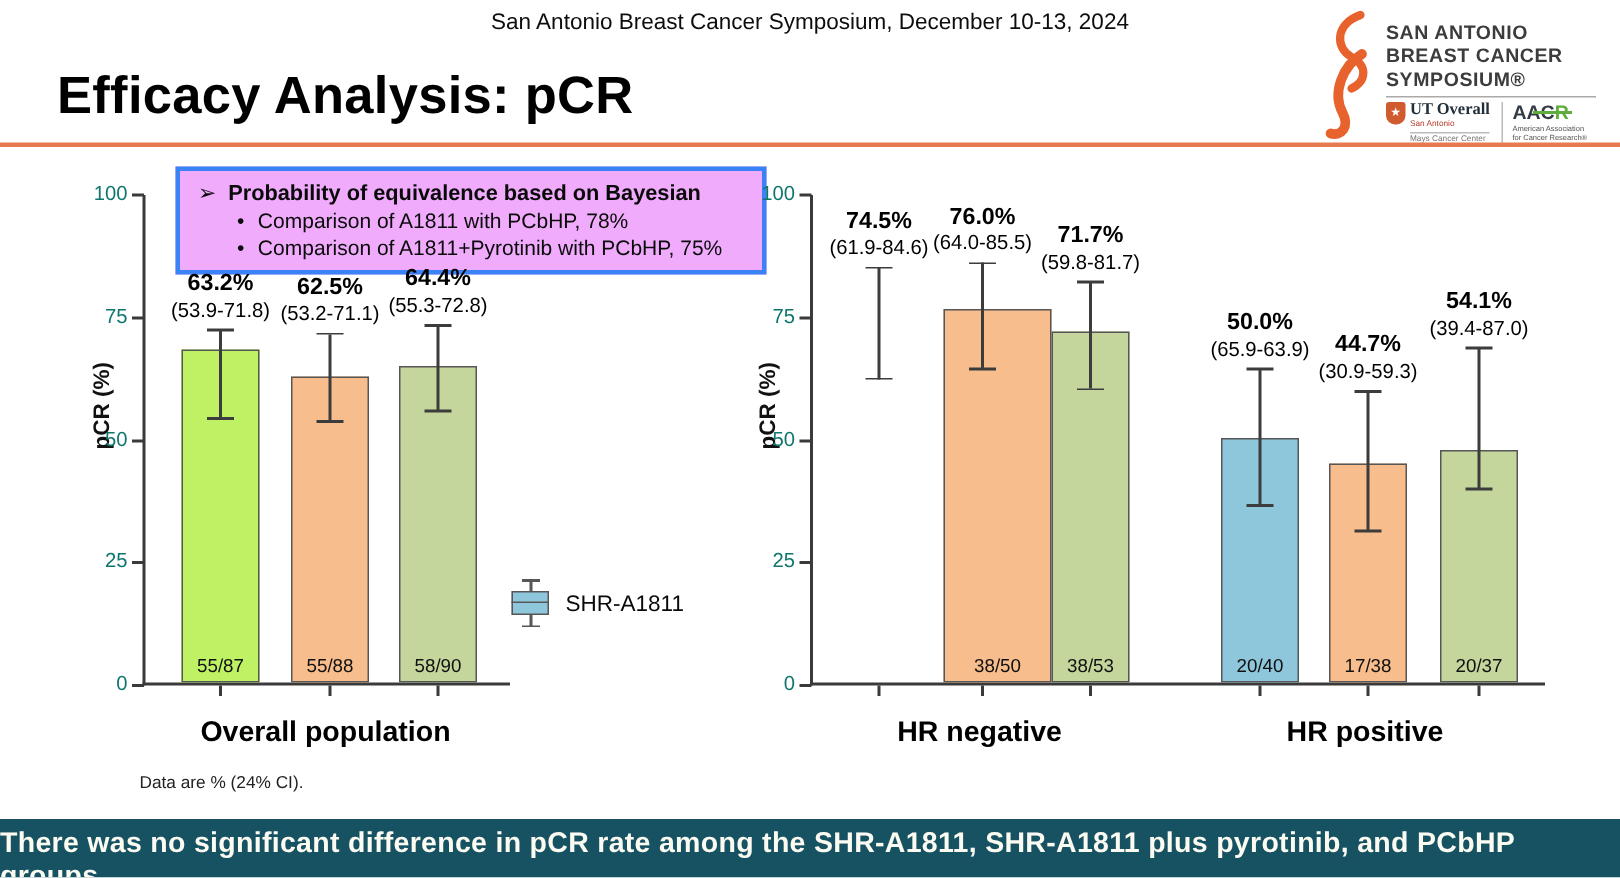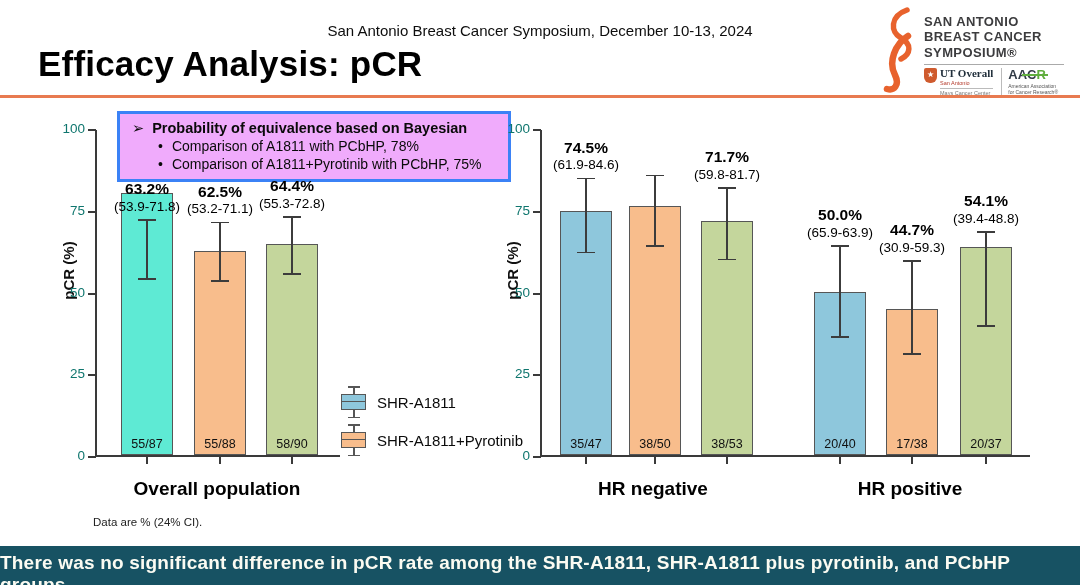--- a/index.html
+++ b/index.html
@@ -1,20 +1,20 @@
 <!DOCTYPE html>
 <html><head>
 <meta charset="utf-8">
 <style>
   * { margin:0; padding:0; box-sizing:border-box; }
   html,body { background:#fff; }
   body { font-family:"Liberation Sans", sans-serif; color:#111; }
   .slide { position:relative; width:1080px; height:585px; background:#fff; overflow:hidden; }
 
-  .top-line { position:absolute; top:22px; left:0; width:1080px; text-align:center; font-size:15px; color:#0d0d0d; }
+  .top-line { position:absolute; top:6px; left:0; width:1080px; text-align:center; font-size:15px; color:#0d0d0d; }
 
   
   .logo-block { position:absolute; top:6px; right:14px; width:186px; }
   .logo-row { display:flex; align-items:flex-start; }
   .ribbon { width:40px; height:88px; flex:0 0 auto; }
   .logo-text { margin-left:4px; margin-top:8px; }
   .logo-text div { font-size:13px; font-weight:bold; letter-spacing:.4px; color:#3c3c3e; line-height:1.18; }
   .logo-partners { display:flex; align-items:flex-start; gap:8px; margin-left:44px; margin-top:-30px; border-top:1px solid #aaa; padding-top:3px; width:140px; }
   .ut { display:flex; gap:3px; }
   .ut-shield { width:13px; height:15px; background:#cf5b2e; border-radius:2px 2px 6px 6px; color:#fff; font-size:8px; line-height:14px; text-align:center; flex:0 0 auto; }
@@ -126,21 +126,21 @@
       <div class="ytick-mark" style="top: 326px;"></div>
       <div class="ytick-label" style="top: 318px;">0</div>
       <div class="ytick-mark" style="top: 244.25px;"></div>
       <div class="ytick-label" style="top: 236.25px;">25</div>
       <div class="ytick-mark" style="top: 162.5px;"></div>
       <div class="ytick-label" style="top: 154.5px;">50</div>
       <div class="ytick-mark" style="top: 80.75px;"></div>
       <div class="ytick-label" style="top: 72.75px;">75</div>
       <div class="ytick-mark" style="top: -1px;"></div>
       <div class="ytick-label" style="top: -9px;">100</div>
-      <div class="bar" style="left: 24px; width: 52px; bottom: 0px; height: 262px; background: #5eead4; margin-top: 20px;">
+      <div class="bar" style="left: 24px; width: 52px; bottom: 0px; height: 222px; background: #bef264; margin-top: 20px;">
         <div class="count">55/87</div>
       </div>
       <div class="errv" style="left: 49.2px; bottom: 176.253px; height: 58.533px;"></div>
       <div class="errcap" style="left: 41px; width: 18px; bottom: 233.986px;"></div>
       <div class="errcap" style="left: 41px; width: 18px; bottom: 175.453px;"></div>
       <div class="vlabel" style="left: -12px; bottom: 239.786px;">
         <div class="pct">63.2%</div>
         <div class="ci">(53.9-71.8)</div>
       </div>
       <div class="xtick" style="left: 49px;"></div>
@@ -173,48 +173,49 @@
       <div class="ytick-mark" style="top: 326px;"></div>
       <div class="ytick-label" style="top: 318px;">0</div>
       <div class="ytick-mark" style="top: 244.25px;"></div>
       <div class="ytick-label" style="top: 236.25px;">25</div>
       <div class="ytick-mark" style="top: 162.5px;"></div>
       <div class="ytick-label" style="top: 154.5px;">50</div>
       <div class="ytick-mark" style="top: 80.75px;"></div>
       <div class="ytick-label" style="top: 72.75px;">75</div>
       <div class="ytick-mark" style="top: -1px;"></div>
       <div class="ytick-label" style="top: -9px;">100</div>
-      <div class="bar" style="left: 18px; width: 52px; bottom: 0px; height: 243.615px; background: rgb(142, 199, 220);">
-        <div class="count">35/47</div>
-      </div>
       <div class="errv" style="left: 43.2px; bottom: 202.413px; height: 74.229px;"></div>
       <div class="errcap" style="left: 35px; width: 18px; bottom: 275.842px;"></div>
       <div class="errcap" style="left: 35px; width: 18px; bottom: 201.613px;"></div>
       <div class="vlabel" style="left: -18px; bottom: 281.642px;">
         <div class="pct">74.5%</div>
         <div class="ci">(61.9-84.6)</div>
       </div>
       <div class="xtick" style="left: 43px;"></div>
       <div class="bar" style="left: 272px; width: 52px; bottom: 0px; height: 163.5px; background: rgb(142, 199, 220);">
         <div class="count">20/40</div>
       </div>
       <div class="errv" style="left: 297.2px; bottom: 118.047px; height: 90.906px;"></div>
       <div class="errcap" style="left: 289px; width: 18px; bottom: 208.153px;"></div>
       <div class="errcap" style="left: 289px; width: 18px; bottom: 117.247px;"></div>
       <div class="vlabel" style="left: 236px; bottom: 213.953px;">
         <div class="pct">50.0%</div>
         <div class="ci">(65.9-63.9)</div>
       </div>
       <div class="xtick" style="left: 297px;"></div>
-      <div class="bar" style="left: 87px; width: 52px; bottom: 0px; height: 248.52px; background: rgb(248, 189, 140);">
+      <div class="bar" style="left: 87px; width: 72px; bottom: 0px; height: 248.52px; background: rgb(248, 189, 140);">
         <div class="count">38/50</div>
       </div>
       <div class="errv" style="left: 112.2px; bottom: 209.28px; height: 70.305px;"></div>
       <div class="errcap" style="left: 104px; width: 18px; bottom: 278.785px;"></div>
       <div class="errcap" style="left: 104px; width: 18px; bottom: 208.48px;"></div>
+      <div class="vlabel" style="left: 51px; bottom: 284.585px;">
+        <div class="pct">76.0%</div>
+        <div class="ci">(64.0-85.5)</div>
+      </div>
       <div class="xtick" style="left: 112px;"></div>
       <div class="bar" style="left: 344px; width: 52px; bottom: 0px; height: 146.169px; background: rgb(248, 189, 140);">
         <div class="count">17/38</div>
       </div>
       <div class="errv" style="left: 369.2px; bottom: 101.043px; height: 92.868px;"></div>
       <div class="errcap" style="left: 361px; width: 18px; bottom: 193.111px;"></div>
       <div class="errcap" style="left: 361px; width: 18px; bottom: 100.243px;"></div>
       <div class="vlabel" style="left: 308px; bottom: 198.911px;">
         <div class="pct">44.7%</div>
         <div class="ci">(30.9-59.3)</div>
@@ -224,58 +225,48 @@
         <div class="count">38/53</div>
       </div>
       <div class="errv" style="left: 184.2px; bottom: 195.546px; height: 71.613px;"></div>
       <div class="errcap" style="left: 176px; width: 18px; bottom: 266.359px;"></div>
       <div class="errcap" style="left: 176px; width: 18px; bottom: 194.746px;"></div>
       <div class="vlabel" style="left: 123px; bottom: 272.159px;">
         <div class="pct">71.7%</div>
         <div class="ci">(59.8-81.7)</div>
       </div>
       <div class="xtick" style="left: 184px;"></div>
-      <div class="bar" style="left: 418px; width: 52px; bottom: 0px; height: 208px; background: rgb(196, 214, 156);">
+      <div class="bar" style="left: 418px; width: 52px; bottom: 0px; height: 155px; background: rgb(196, 214, 156);">
         <div class="count">20/37</div>
       </div>
       <div class="errv" style="left: 443.2px; bottom: 128.838px; height: 94.176px;"></div>
       <div class="errcap" style="left: 435px; width: 18px; bottom: 222.214px;"></div>
       <div class="errcap" style="left: 435px; width: 18px; bottom: 128.038px;"></div>
       <div class="vlabel" style="left: 382px; bottom: 228.014px;">
         <div class="pct">54.1%</div>
-        <div class="ci">(39.4-48.8)</div>
+        <div class="ci">(39.4-87.0)</div>
       </div>
       <div class="xtick" style="left: 443px;"></div>
     </div>
 
   <div class="xgroup" id="xg-overall">Overall population</div>
   <div class="xgroup" id="xg-hrpos">HR positive</div>
   <div class="xgroup" id="xg-hrneg">HR negative</div>
 
   <div class="legend">
     <div class="lg-item">
       <div class="lg-icon">
           <div class="lg-wh"></div>
           <div class="lg-capt"></div>
           <div class="lg-capb"></div>
           <div class="lg-box" style="background: rgb(142, 199, 220);"></div>
           <div class="lg-mid"></div>
         </div>
       <div class="lg-label">SHR-A1811</div>
     </div>
-    <div class="lg-item">
-      <div class="lg-icon">
-          <div class="lg-wh"></div>
-          <div class="lg-capt"></div>
-          <div class="lg-capb"></div>
-          <div class="lg-box" style="background: rgb(248, 189, 140);"></div>
-          <div class="lg-mid"></div>
-        </div>
-      <div class="lg-label">SHR-A1811+Pyrotinib</div>
-    </div>
   </div>
 
   <div class="footnote">Data are % (24% CI).</div>
 
   <div class="banner">
     <span>There was no significant difference in pCR rate among the SHR-A1811, SHR-A1811 plus pyrotinib, and PCbHP groups</span>
   </div>
 
 </div>
 

